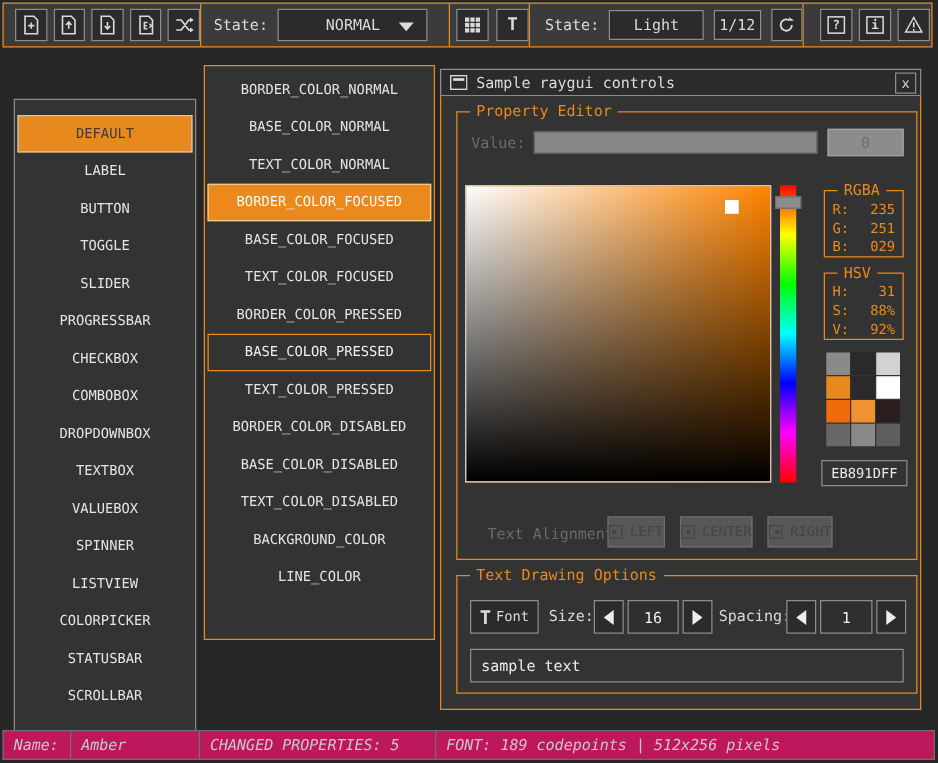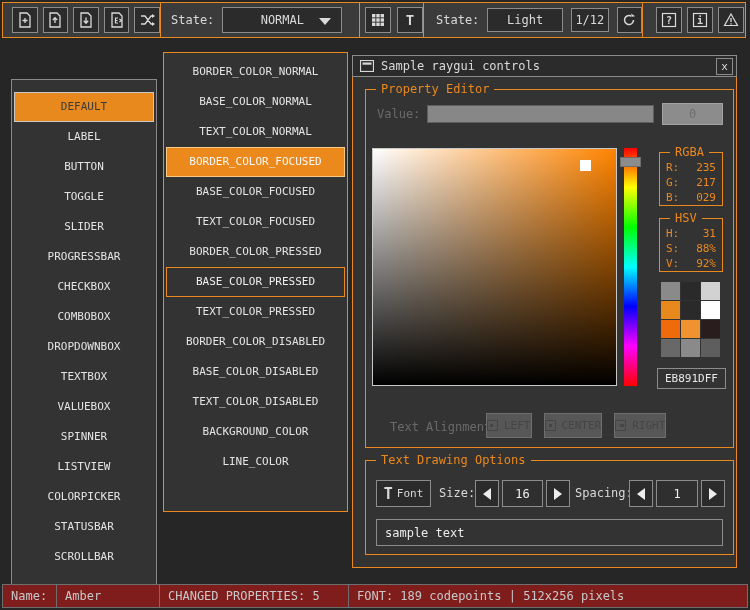--- a/index.html
+++ b/index.html
@@ -111,22 +111,22 @@
   .font-btn{left:10px;top:19px;width:55px;height:27px;font-size:11px;gap:4px;}
   .font-T{font-size:15px;font-weight:bold;}
   .spin-btn{height:27px;width:24px;top:19px;}
   .spin-box{height:27px;top:19px;font-size:12px;color:#F0F0F0;background:#2F2F2F;border:1px solid #8C8C8C;display:flex;align-items:center;justify-content:center;box-sizing:border-box;}
   .tri-left{width:0;height:0;border-top:6px solid transparent;border-bottom:6px solid transparent;border-right:8px solid #EDEDED;}
   .tri-right{width:0;height:0;border-top:6px solid transparent;border-bottom:6px solid transparent;border-left:8px solid #EDEDED;}
   .sample-box{left:10px;top:58px;width:347px;height:27px;border:1px solid #8C8C8C;background:#333333;box-sizing:border-box;
     display:flex;align-items:center;padding-left:8px;font-size:12px;color:#ECECEC;}
   
   .status-box{
-    top:584px;height:24px;background:#7f1d1d;border:1px solid #6E6E6E;box-sizing:border-box;
-    display:flex;align-items:center;padding-left:8px;font-size:12px;color:#C8C8C8;white-space:nowrap;
+    top:584px;height:24px;background:#be185d;border:1px solid #6E6E6E;box-sizing:border-box;
+    display:flex;align-items:center;padding-left:8px;font-size:12px;color:#C8C8C8;white-space:nowrap;font-style:italic;
   }
 </style>
 </head>
 <body>
 
 <div class="abs toolbar">
   <div class="tb-section tb-files">
     <div class="btn tb-btn">
       <span>
         <svg class="icon-svg" width="16" height="16" viewBox="0 0 16 16">
@@ -319,21 +319,21 @@
 
       <div class="groupbox kv-group rgba-group">
         <span class="group-label">RGBA</span>
 
       <div class="kv-row">
             <span>R:</span>
             <span>235</span>
           </div>
           <div class="kv-row">
             <span>G:</span>
-            <span>217</span>
+            <span>251</span>
           </div>
           <div class="kv-row">
             <span>B:</span>
             <span>029</span>
           </div>
         </div>
 
       <div class="groupbox kv-group hsv-group">
         <span class="group-label">HSV</span>
 

